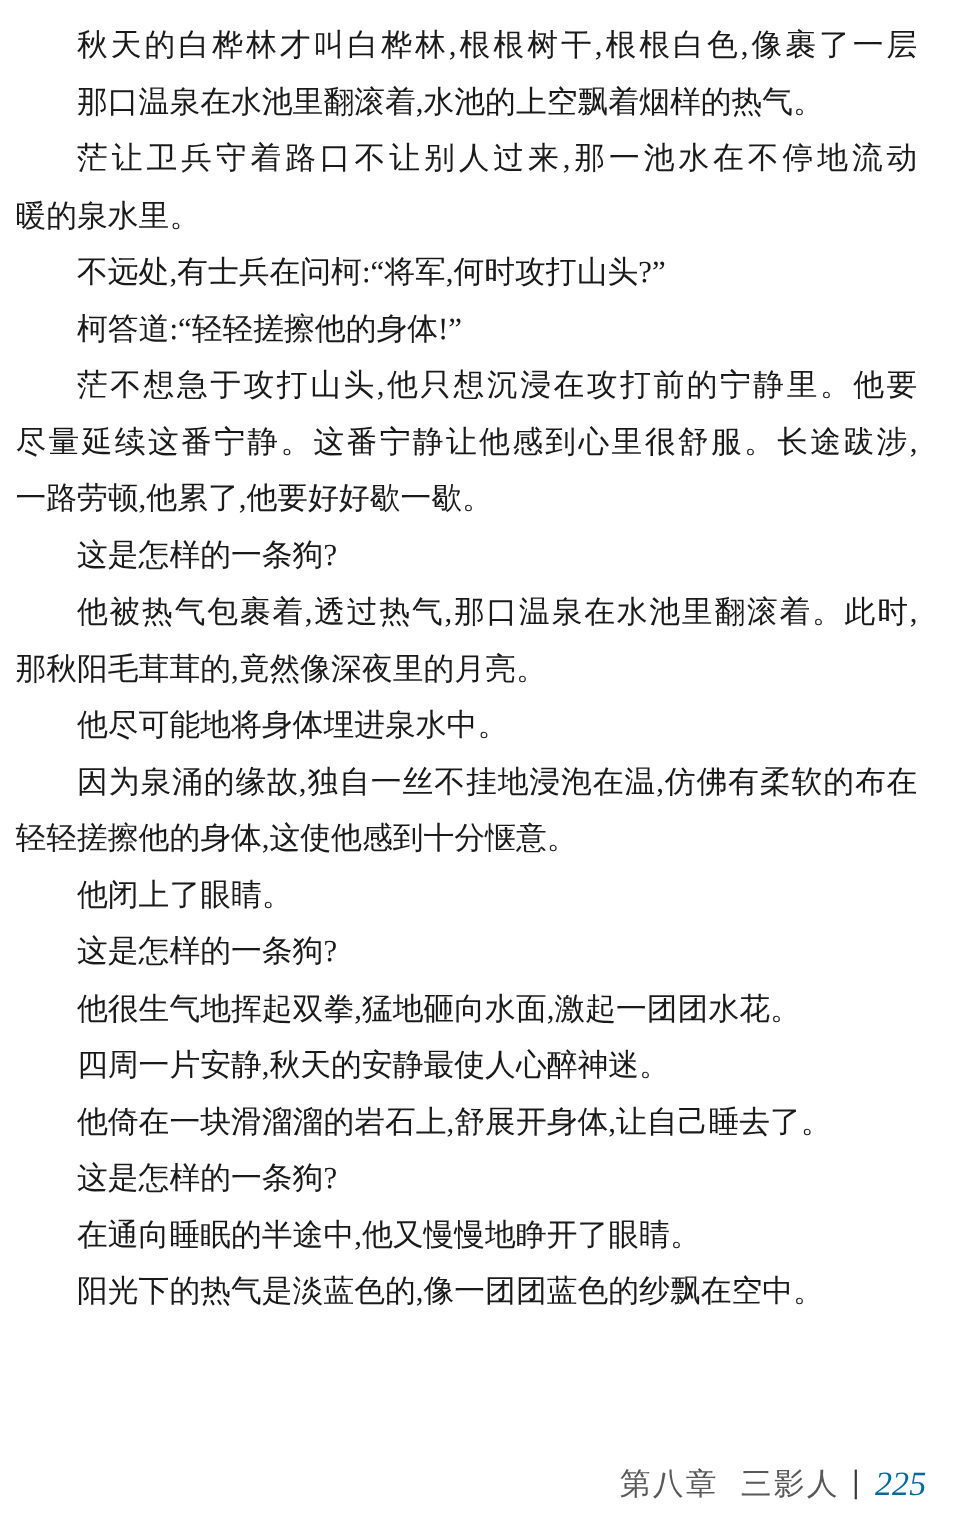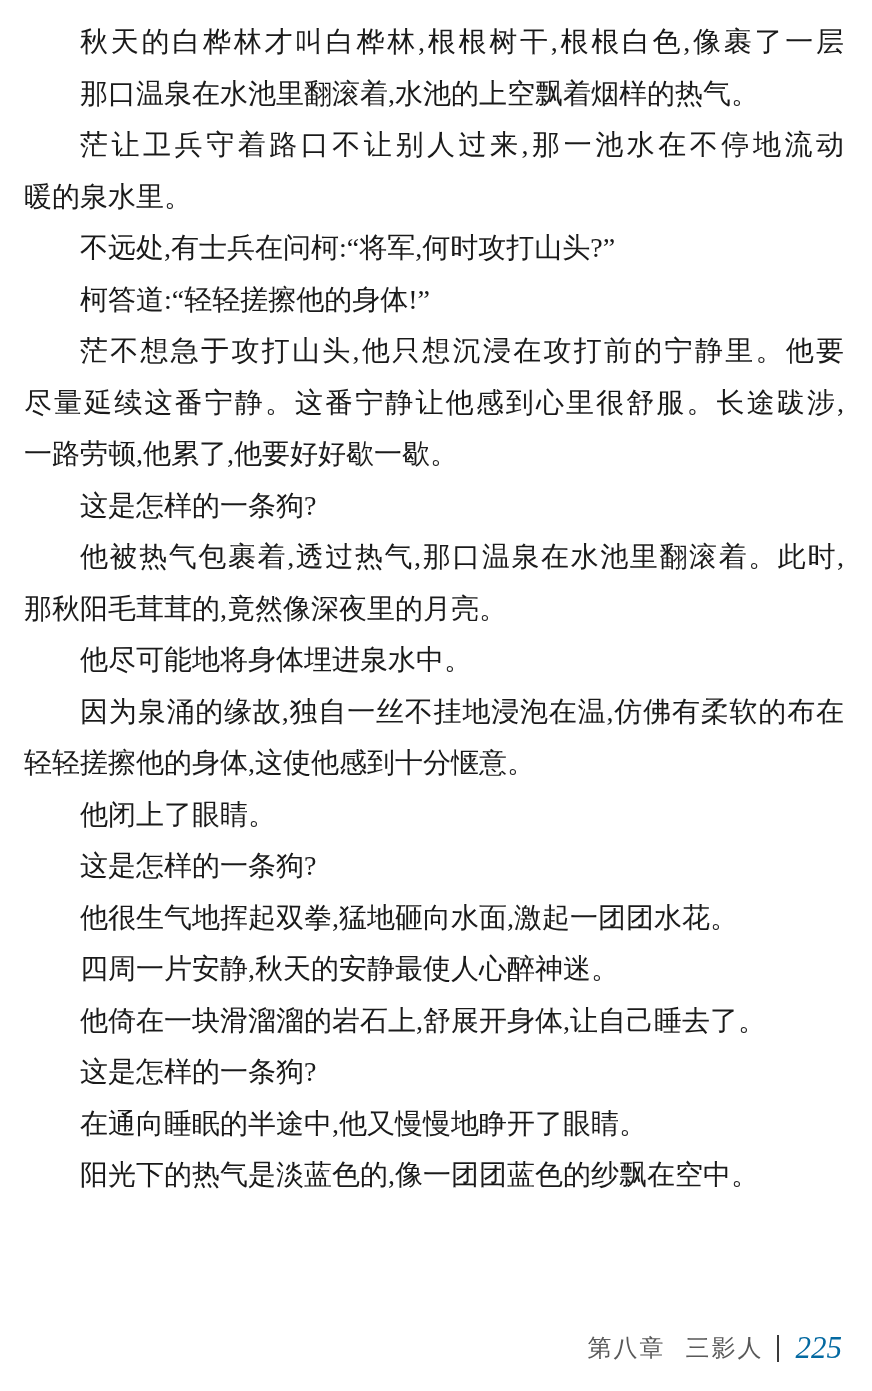--- a/index.html
+++ b/index.html
@@ -12,21 +12,21 @@
     height: 1391px;
     position: relative;
     font-family: "Liberation Serif", "DejaVu Serif", serif;
     color: #1a1a1a;
     overflow: hidden;
   }
   .page {
     position: absolute;
     inset: 0;
     box-sizing: border-box;
-    padding: 16px 26px 0 24px;
+    padding: 16px 26px 0 14px;
     background: #ffffff;
   }
   .text-block {
     width: 820px;
   }
   .line {
     font-size: 28px;
     line-height: 51.5px;
     height: 51.5px;
     overflow: hidden;
@@ -41,21 +41,21 @@
   }
   .footer {
     position: absolute;
     top: 1330px;
     right: 30px;
     display: flex;
     align-items: center;
   }
   .footer-chapter,
   .footer-title {
-    font-size: 24px;
+    font-size: 28px;
     color: #595959;
     letter-spacing: 2px;
   }
   .footer-title {
     margin-left: 20px;
   }
   .footer-sep {
     width: 2px;
     height: 27px;
     background: #3a3a3a;

